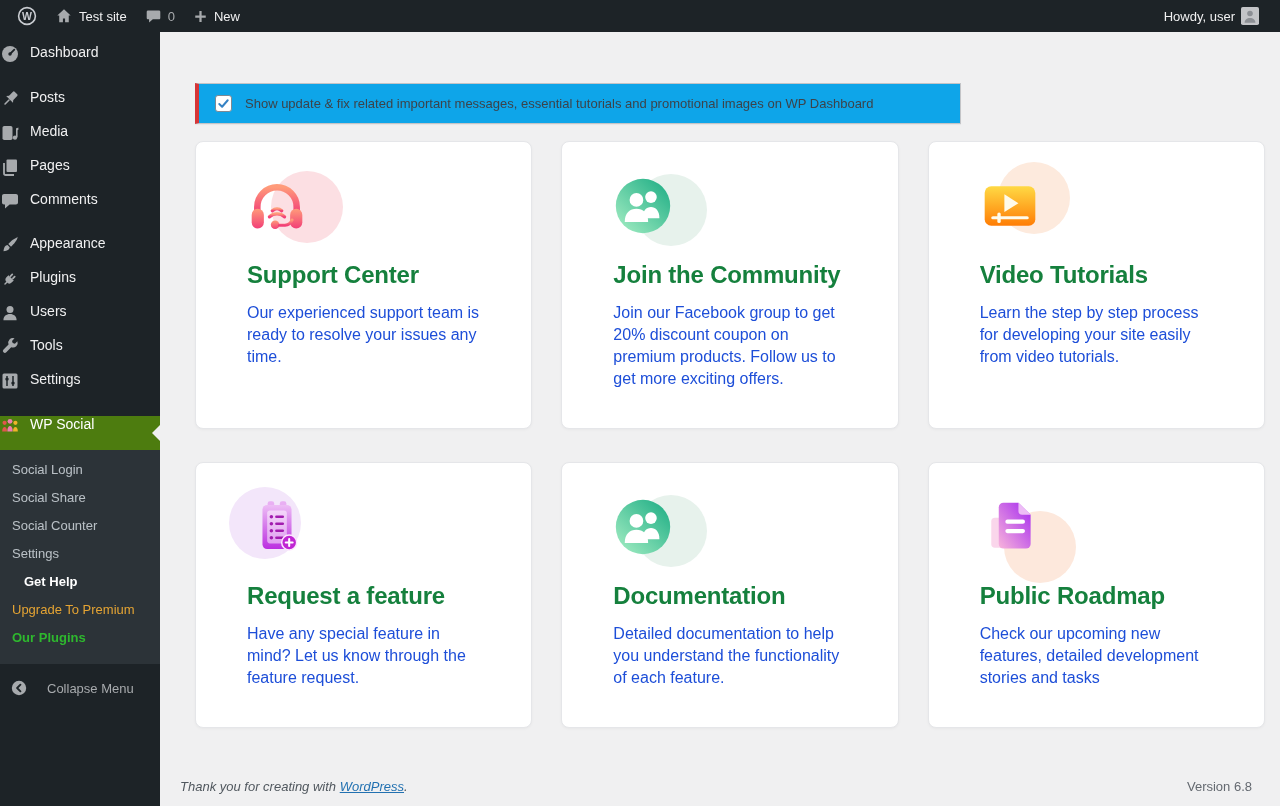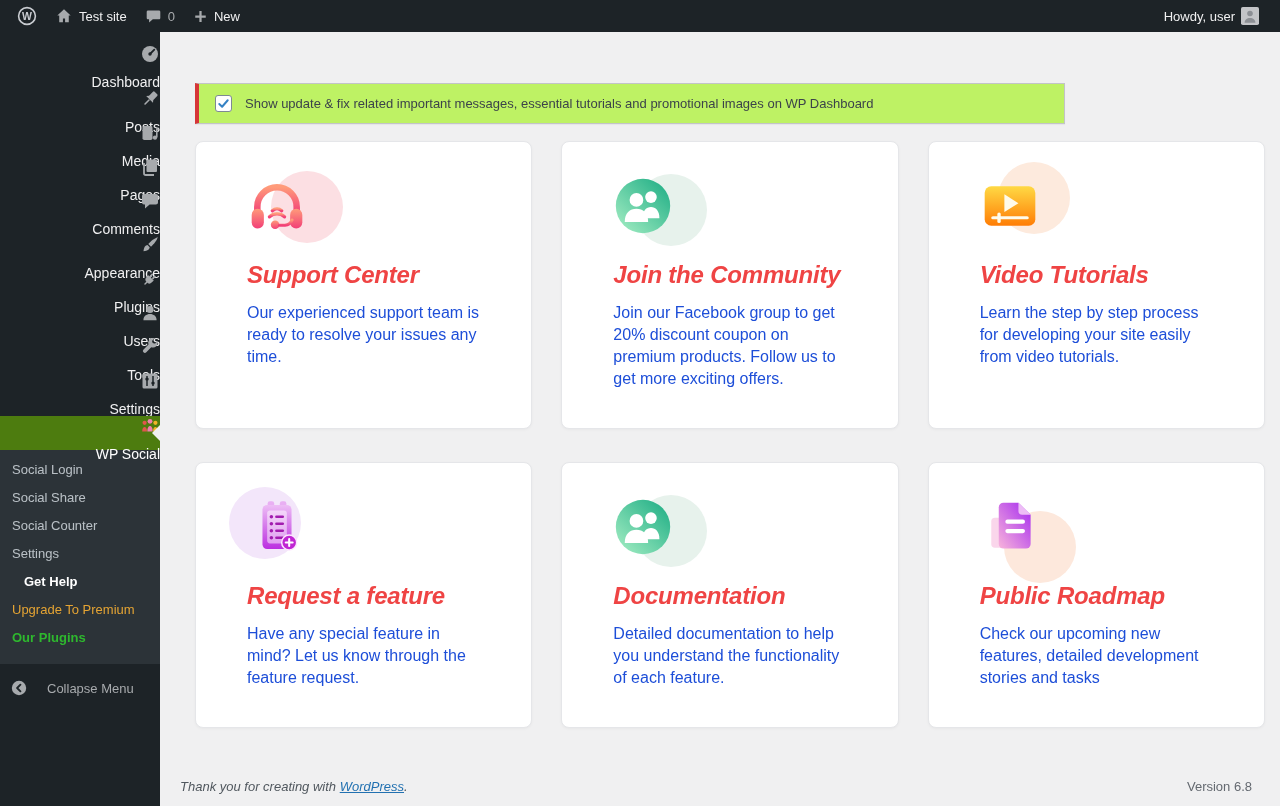--- a/index.html
+++ b/index.html
@@ -22,22 +22,22 @@
   .ab-count { color:#a7aaad; }
   .ab-right { margin-left:auto; display:flex; align-items:center; gap:8px; padding-right:12px; }
 
   
   .sidebar {
     position:fixed; top:32px; left:0; width:160px; height:774px;
     background:#1d2327; color:#f0f0f1; font-size:14px;
   }
   .menu { padding-top:12px; }
   .menu-item {
-    display:flex; align-items:flex-end; gap:10px;
-    height:34px; padding-left:10px; cursor:pointer; color:#f0f0f1;flex-direction:column;
+    display:flex; align-items:flex-start; gap:10px;
+    height:34px; cursor:pointer; color:#f0f0f1;
   }
   .menu-item svg { flex:0 0 20px; display:block; }
   .sep-sm { margin-top:11px; }
   .sep-md { margin-top:10px; }
   .sep-lg { margin-top:11px; }
   .menu-item.active {
     background:#4d7c0f; color:#fff; position:relative; font-weight:400;
   }
   .menu-item.active .arrow-notch {
     position:absolute; right:0; top:50%; margin-top:-8px;
@@ -57,22 +57,22 @@
     display:flex; align-items:center; gap:19px;
     padding:9px 10px; margin-top:6px; font-size:13px; color:#a7aaad; cursor:pointer;
   }
 
   
   .content {
     margin-left:160px; height:806px; padding-top:32px;
     display:flex; flex-direction:column;
   }
   .notice {
-    margin:51px 15px 0 35px; width:870px;
-    background:#bef264;
+    margin:51px 15px 0 35px; width:766px;
+    background:#0ea5e9;
     border:1px solid #c3c4c7; border-left:4px solid #d63638;
     box-shadow:0 1px 1px rgba(0,0,0,.04);
     display:flex; align-items:center; gap:13px;
     padding:11px 12px 11px 16px;
   }
   .checkbox {
     width:17px; height:17px; flex:0 0 17px;
     background:#fff; border:1px solid #7e8993; border-radius:3px;
     display:flex; align-items:center; justify-content:center; cursor:pointer;
   }
@@ -92,21 +92,21 @@
   .icon-wrap svg { position:relative; z-index:1; display:block; }
   .halo { position:absolute; width:72px; height:72px; border-radius:50%; z-index:0; }
   .halo-support   { background:#fcdfe3; left:24px; top:-5px; }
   .halo-community { background:#e7f2ec; left:22px; top:-2px; }
   .halo-video     { background:#fdeadd; left:18px; top:-14px; }
   .halo-feature   { background:#f3e6fa; left:-18px; top:-10px; }
   .halo-docs      { background:#e7f2ec; left:22px; top:-2px; }
   .halo-roadmap   { background:#fde8dc; left:24px; top:14px; }
   .card h2 {
     margin:0 0 13px; font-size:24px; line-height:28px;
-    color:#ef4444; font-weight:700; letter-spacing:-.2px;font-style:italic;
+    color:#15803d; font-weight:700; letter-spacing:-.2px;
   }
   .card p {
     margin:0; font-size:16px; line-height:22px; color:#1d4ed8; max-width:237px;
   }
 
   .footerbar {
     margin-top:auto; display:flex; align-items:flex-end; justify-content:space-between;
     padding:10px 28px 12px 20px; font-size:13px;
   }
   .footer-thanks { color:#50575e; font-style:italic; }

